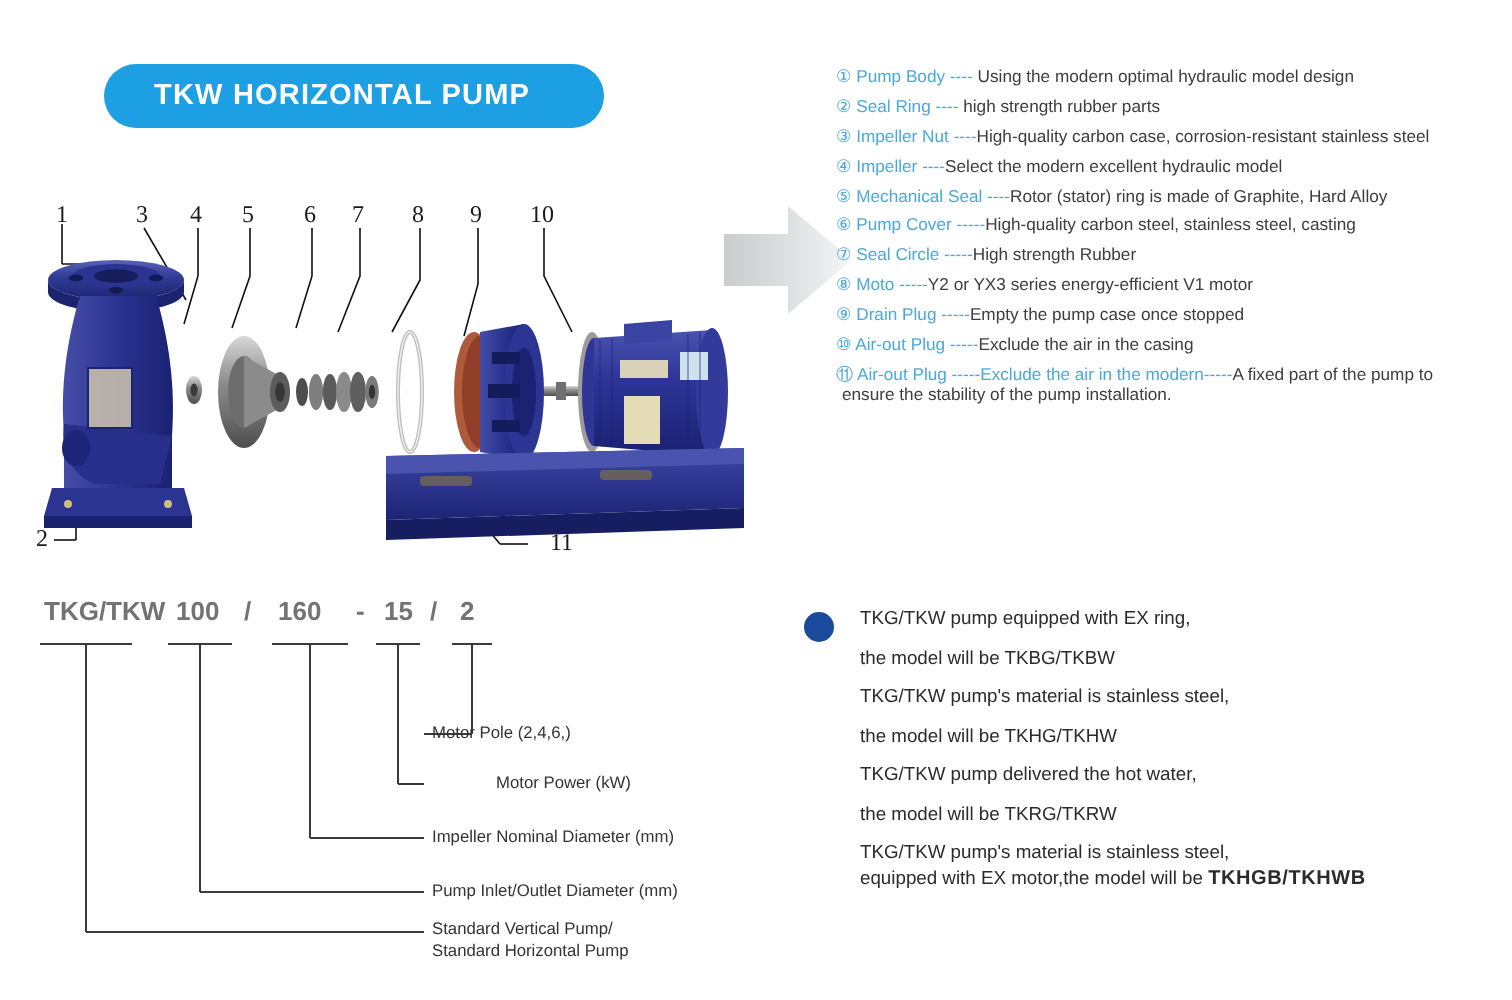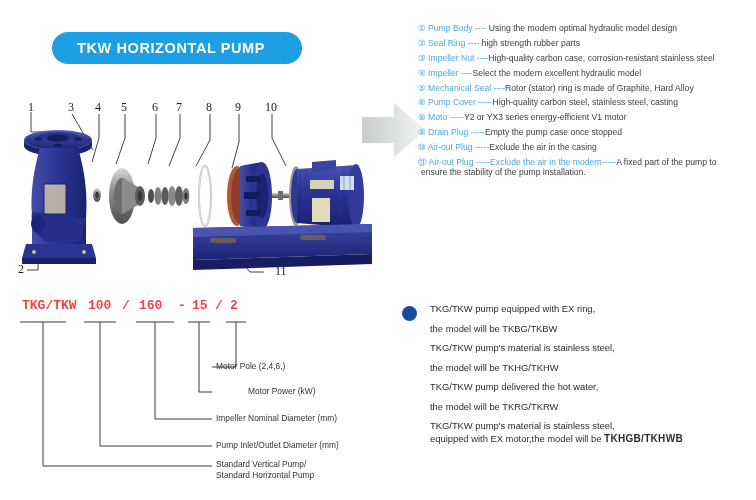--- a/index.html
+++ b/index.html
@@ -34,39 +34,39 @@
     position: absolute;
     font-family: "Liberation Serif", serif;
     font-size: 12px; color: #1a1a1a;
   }
   .diagram svg { position: absolute; left: 0; top: 0; }
 
   
   .big-arrow { position: absolute; left: 360px; top: 95px; width: 70px; height: 70px; }
 
   
-  .legend { position: absolute; left: 418px; top: 23px; width: 336px; }
+  .legend { position: absolute; left: 418px; top: 33px; width: 336px; }
   .legend-row {
     display: flex;
     align-items: flex-start;
     margin-bottom: 4.4px;
     line-height: 1.22;
   }
   .legend-text { font-size: 8.6px; color: #3d3d3d; }
   .legend-text .nm { color: #4aa8dd; }
   .legend-text .blue { color: #4aa8dd; }
   .legend-text .ln2 { display: block; padding-left: 3px; }
 
   
   .model-block { position: absolute; left: 0; top: 296px; width: 396px; height: 200px; }
   .model-code { position: absolute; left: 0; top: 0; width: 396px; height: 24px; }
   .model-code span {
     position: absolute;
-    font-family: Liberation Mono, monospace;
-    font-size: 13px; font-weight: bold; color: #ef4444;
+    font-family: Liberation Sans, sans-serif;
+    font-size: 13px; font-weight: bold; color: #737373;
     top: 2px;
   }
   .mc-tkg  { left: 22px; }
   .mc-100  { left: 88px; }
   .mc-s1   { left: 122px; }
   .mc-160  { left: 139px; }
   .mc-dash { left: 178px; }
   .mc-15   { left: 192px; }
   .mc-s2   { left: 215px; }
   .mc-2    { left: 230px; }
@@ -302,20 +302,26 @@
     </span>
   </div>
   <div class="legend-row">
     <span class="legend-text">
       <span class="blue">⑥</span>
       <span class="nm">Pump Cover</span><span class="nm"> -----</span><span>High-quality carbon steel, stainless steel, casting</span>
     </span>
   </div>
   <div class="legend-row">
     <span class="legend-text">
+      <span class="blue">⑦</span>
+      <span class="nm">Seal Circle</span><span class="nm"> -----</span><span>High strength Rubber</span>
+    </span>
+  </div>
+  <div class="legend-row">
+    <span class="legend-text">
       <span class="blue">⑧</span>
       <span class="nm">Moto</span><span class="nm"> -----</span><span>Y2 or YX3 series energy-efficient V1 motor</span>
     </span>
   </div>
   <div class="legend-row">
     <span class="legend-text">
       <span class="blue">⑨</span>
       <span class="nm">Drain Plug</span><span class="nm"> -----</span><span>Empty the pump case once stopped</span>
     </span>
   </div>

